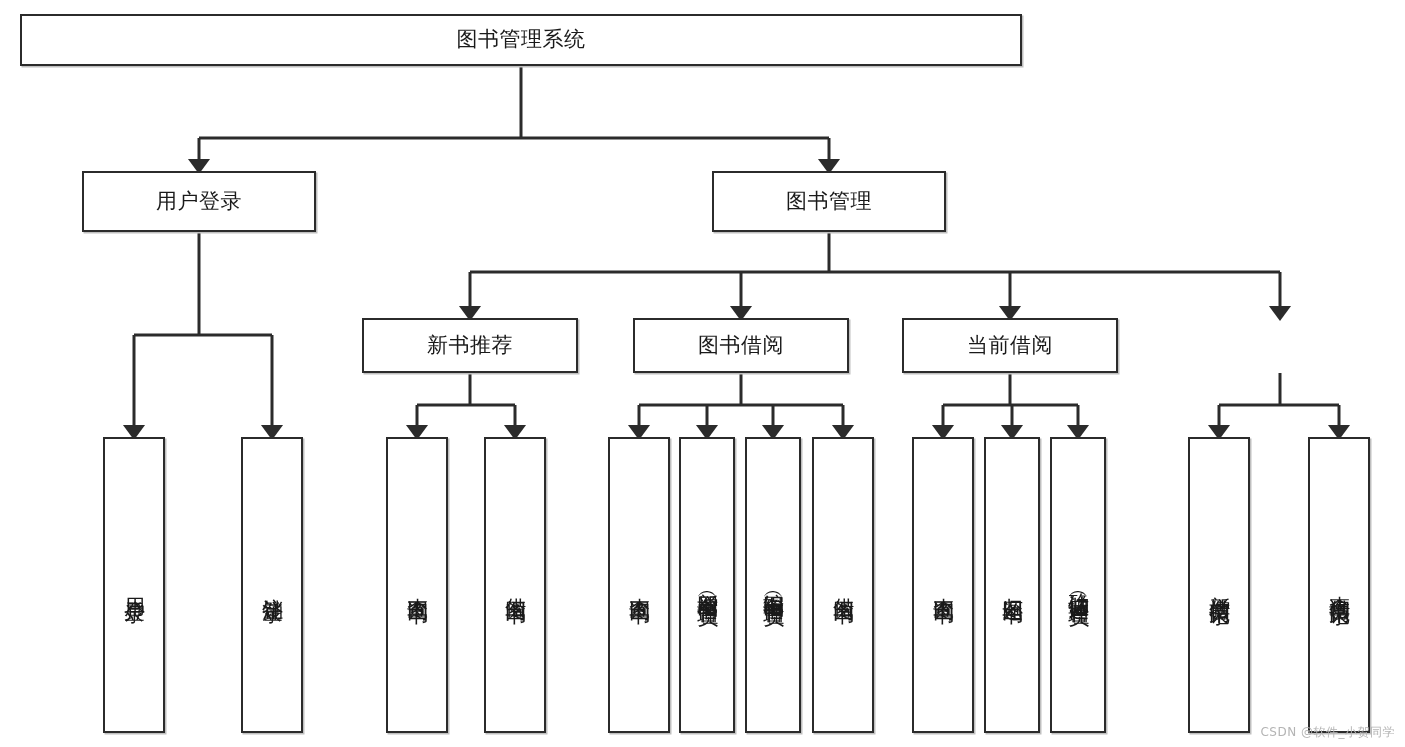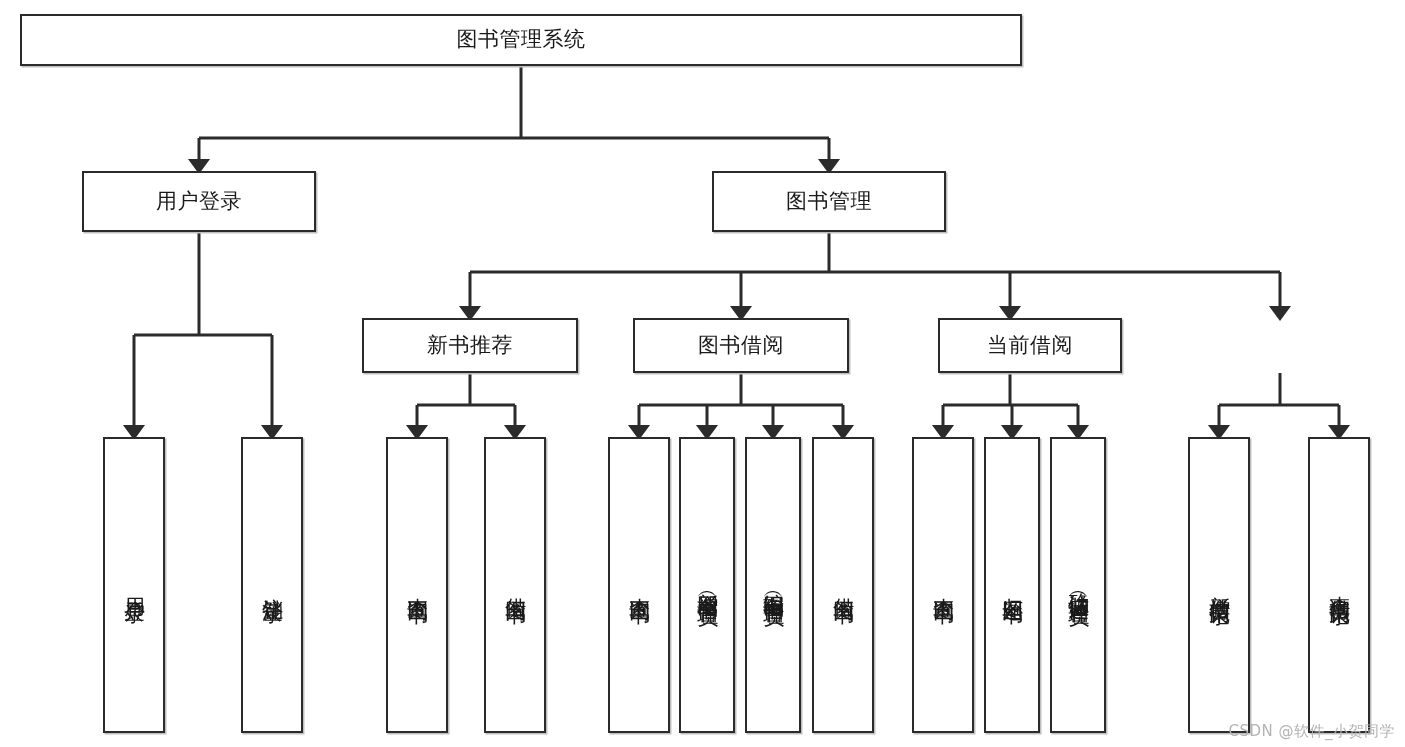--- a/index.html
+++ b/index.html
@@ -59,21 +59,21 @@
     position: absolute;
     left: 0; top: 0;
     width: 1405px;
     height: 747px;
     pointer-events: none;
   }
   #watermark {
     position: absolute;
     right: 10px;
     bottom: 6px;
-    font-size: 15px;
+    font-size: 12px;
     color: #b4b4b4;
     white-space: nowrap;
     letter-spacing: 0.5px;
   }
 </style>
 </head>
 <body>
 
 <div id="diagram-root">
 
@@ -140,21 +140,21 @@
   <div class="node-box" style="left:712px; top:171px; width:234px; height:61px;padding-left:32px;">
     <span class="node-label-h">图书管理</span>
   </div>
 
   <div class="node-box" style="left:362px; top:318px; width:216px; height:55px;">
     <span class="node-label-h">新书推荐</span>
   </div>
   <div class="node-box" style="left:633px; top:318px; width:216px; height:55px;">
     <span class="node-label-h">图书借阅</span>
   </div>
-  <div class="node-box" style="left:938px; top:318px; width:184px; height:55px;">
+  <div class="node-box" style="left:902px; top:318px; width:216px; height:55px;">
     <span class="node-label-h">当前借阅</span>
   </div>
 
   <div class="node-box" style="left:103px; top:437px; width:62px; height:296px;">
     <span class="node-label-v">用户登录</span>
   </div>
   <div class="node-box" style="left:241px; top:437px; width:62px; height:296px;">
     <span class="node-label-v">注销登录</span>
   </div>
 

